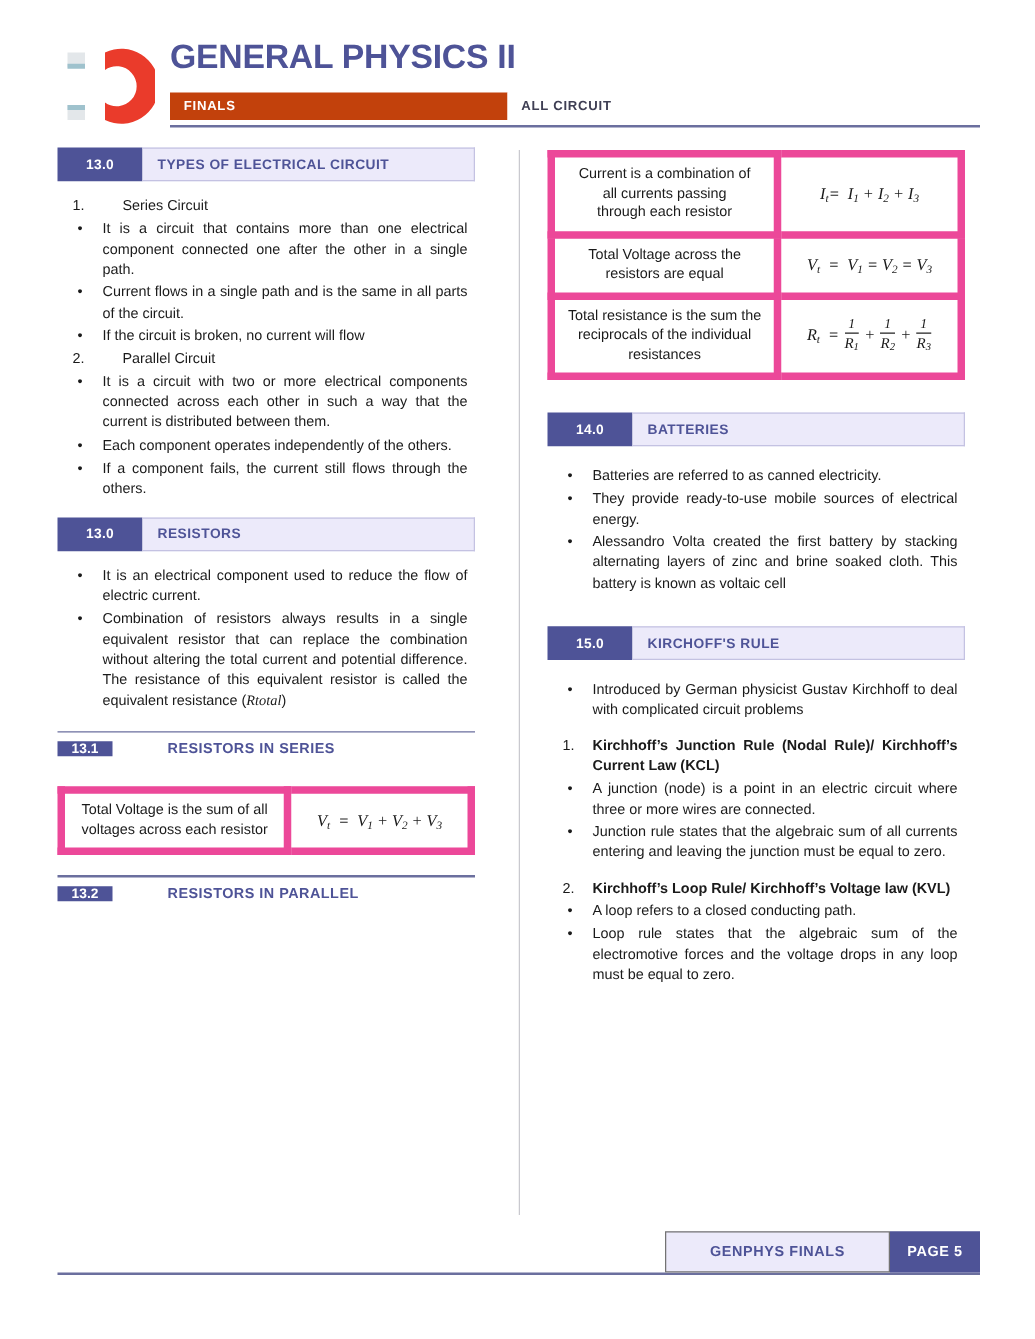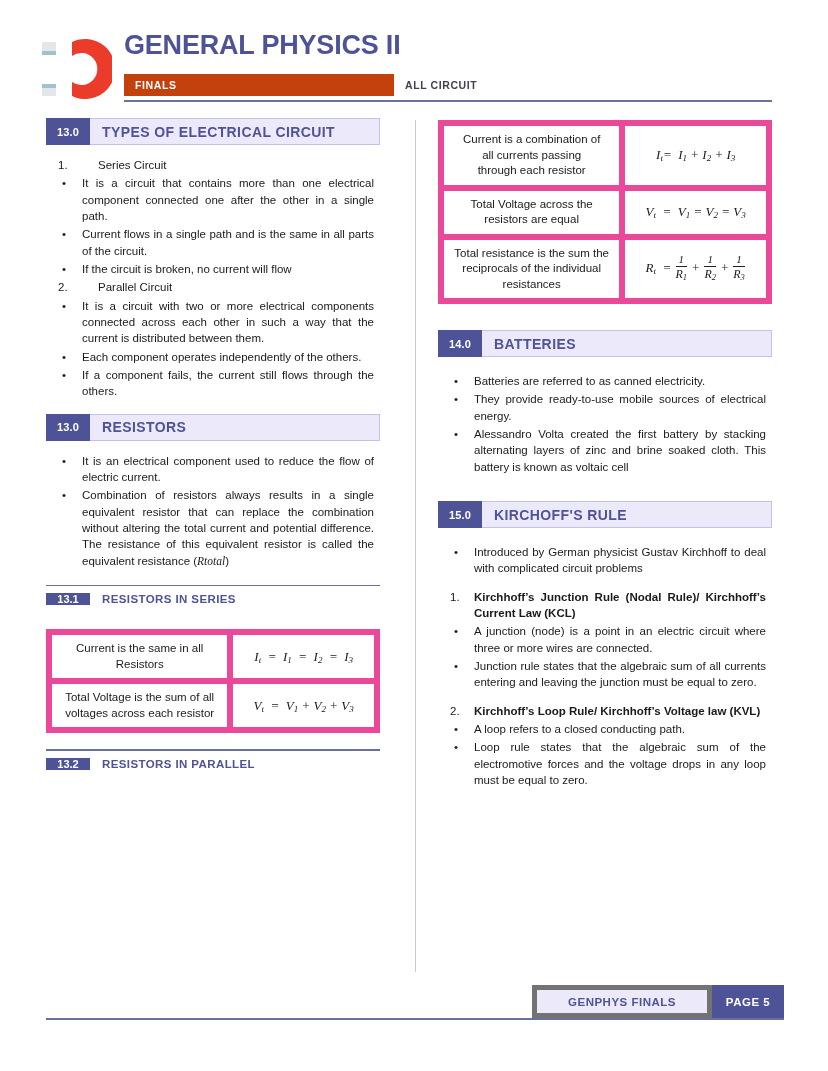--- a/index.html
+++ b/index.html
@@ -20,21 +20,21 @@
   .page {
     position: absolute;
     inset: 0;
     background: #ffffff;
     padding: 0;
   }
 
   
   .header {
     position: absolute;
-    left: 32px;
+    left: 44px;
     top: 30px;
     width: 740px;
     height: 75px;
     text-decoration: underline;
   }
   .logo {
     position: absolute;
     left: 0;
     top: 4px;
     width: 80px;
@@ -115,39 +115,39 @@
   }
 
   
   .section {
     display: flex;
     align-items: stretch;
     margin-bottom: 12px;
     height: 27px;
   }
   .section .num {
-    width: 44px;
+    width: 68px;
     background: #4e5397;
     color: #ffffff;
     font-size: 11px;
     font-weight: bold;
     display: flex;
     align-items: center;
     justify-content: center;
     letter-spacing: 0.2px;
     flex: none;
   }
   .section .label {
     flex: 1;
     background: #eceafa;
     border: 1px solid #c4c2e2;
     border-left: none;
     box-sizing: border-box;
     color: #4e5397;
-    font-size: 14px;
+    font-size: 11px;
     font-weight: bold;
     letter-spacing: 0.4px;
     display: flex;
     align-items: center;
     padding-left: 12px;
   }
 
   
   .subsection {
     margin-top: 16px;
@@ -176,20 +176,21 @@
     flex: none;
   }
   .subsection .label {
     color: #4e5397;
     font-size: 11.5px;
     font-weight: bold;
     letter-spacing: 0.4px;
     display: flex;
     align-items: center;
     padding-left: 12px;
+    margin-left: 32px;
   }
 
   
   .body-block {
     padding: 0 6px 0 10px;
     margin-bottom: 14px;
   }
   .item {
     display: flex;
     font-size: 11.5px;
@@ -279,21 +280,21 @@
   .footer-tabs {
     position: absolute;
     right: 44px;
     top: 985px;
     display: flex;
     height: 33px;
   }
   .footer-tabs .genphys {
     width: 180px;
     background: #eceafa;
-    border: 5px solid #737373;
+    border: 1px solid #737373;
     box-sizing: border-box;
     color: #4e5397;
     font-size: 11.5px;
     font-weight: bold;
     letter-spacing: 0.5px;
     display: flex;
     align-items: center;
     justify-content: center;
   }
   .footer-tabs .pageno {
@@ -392,26 +393,20 @@
 
     <div class="subsection">
       <div class="rule"></div>
       <div class="row">
         <div class="num">13.1</div>
         <div class="label">RESISTORS IN SERIES</div>
       </div>
     </div>
     <table class="fbox">
       <tbody>
-          <tr>
-        <td class="desc">Current is the same in all Resistors</td>
-        <td class="formula">
-          <span>I<sub>t</sub> &nbsp;= &nbsp;I<sub>1</sub> &nbsp;= &nbsp;I<sub>2</sub> &nbsp;= &nbsp;I<sub>3</sub></span>
-        </td>
-      </tr>
       <tr>
         <td class="desc">Total Voltage is the sum of all voltages across each resistor</td>
         <td class="formula">
           <span>V<sub>t</sub> &nbsp;= &nbsp;V<sub>1</sub> + V<sub>2</sub> + V<sub>3</sub></span>
         </td>
       </tr>
     </tbody>
       </table>
 
     <div class="subsection">

